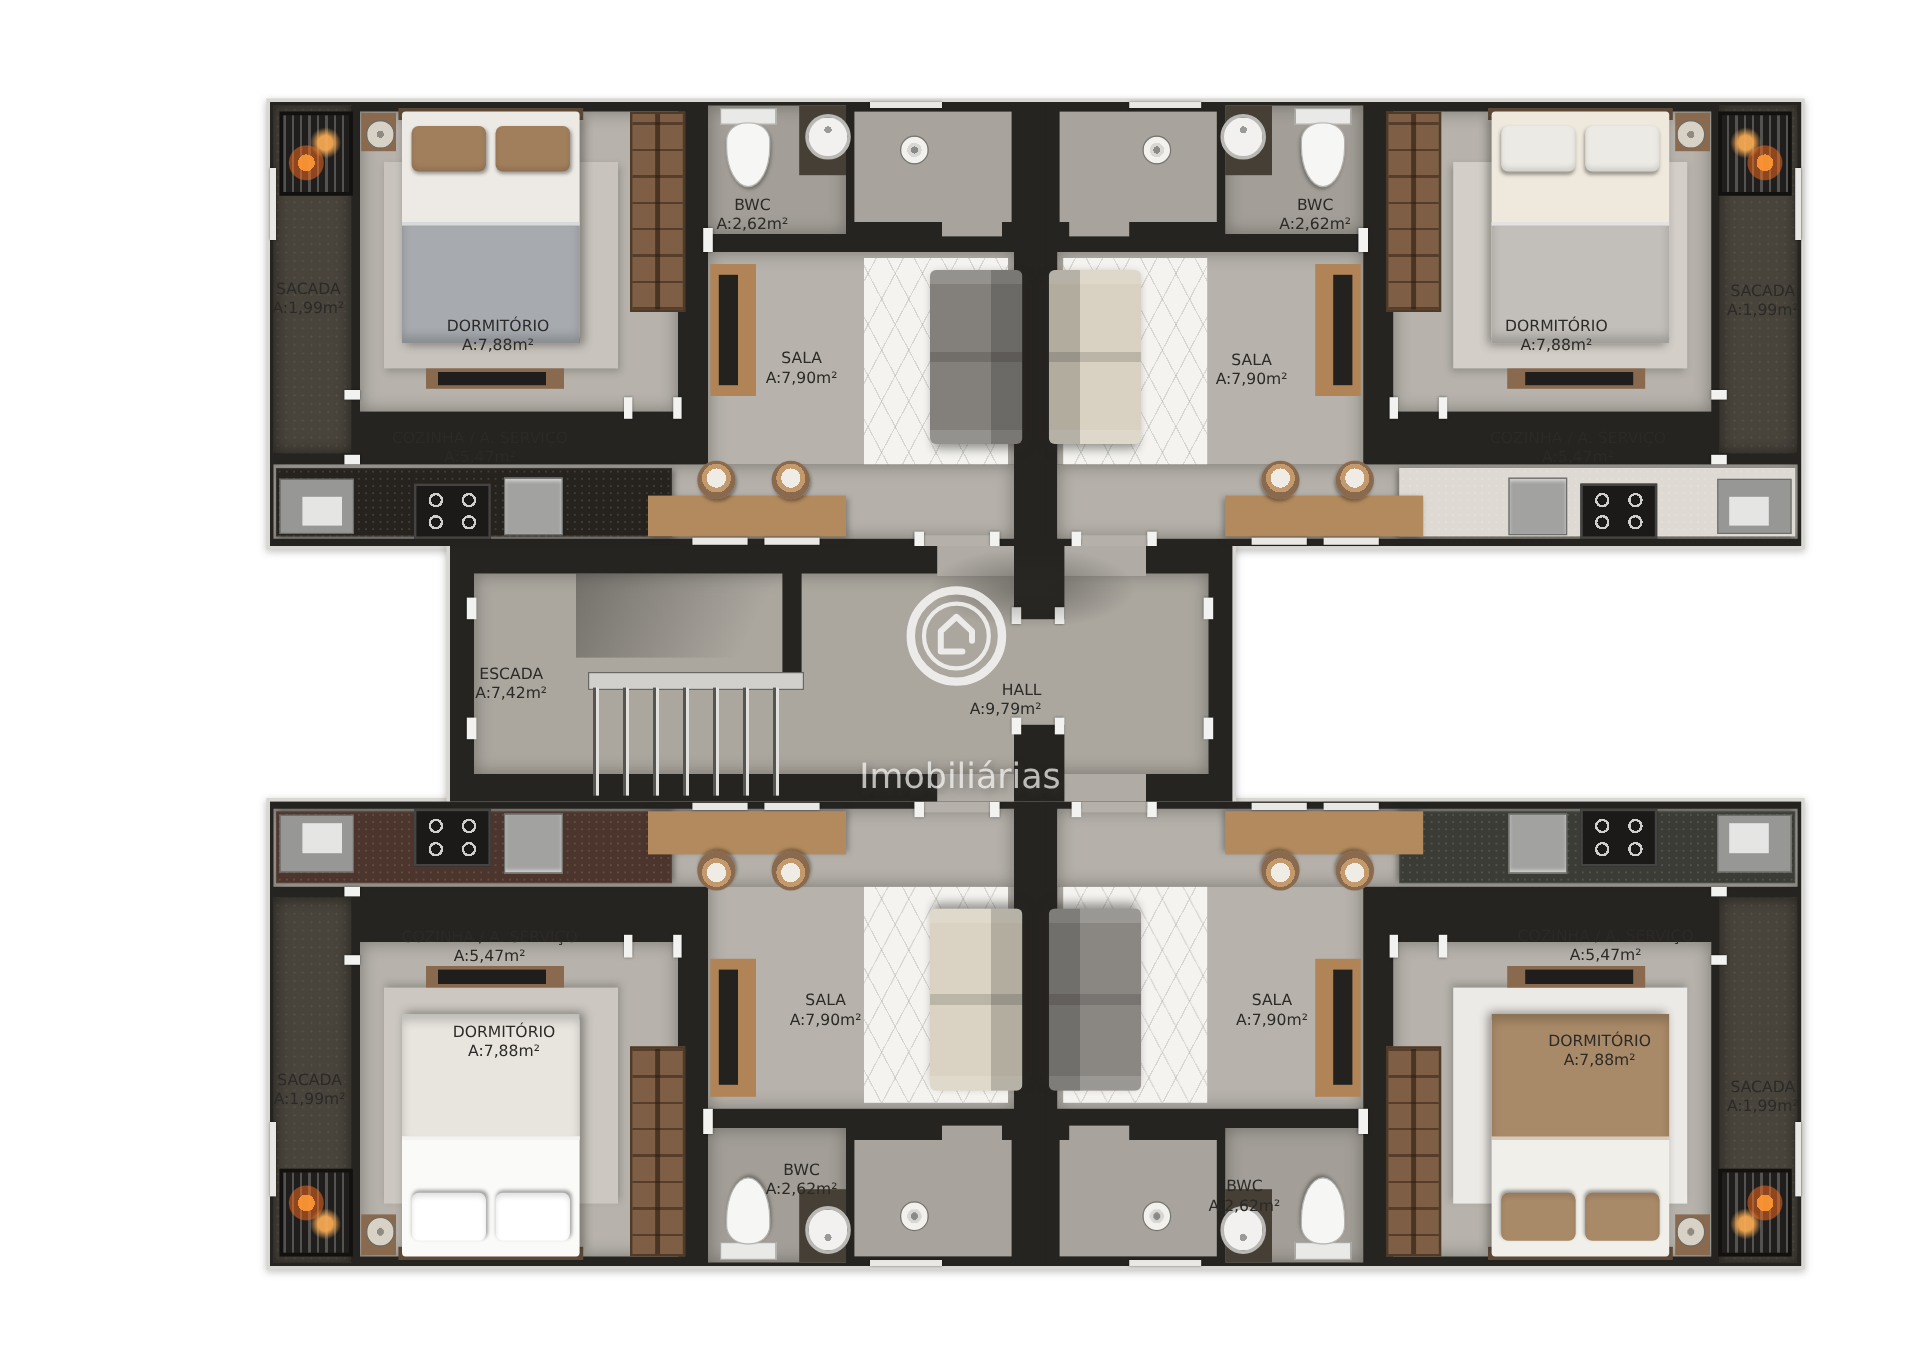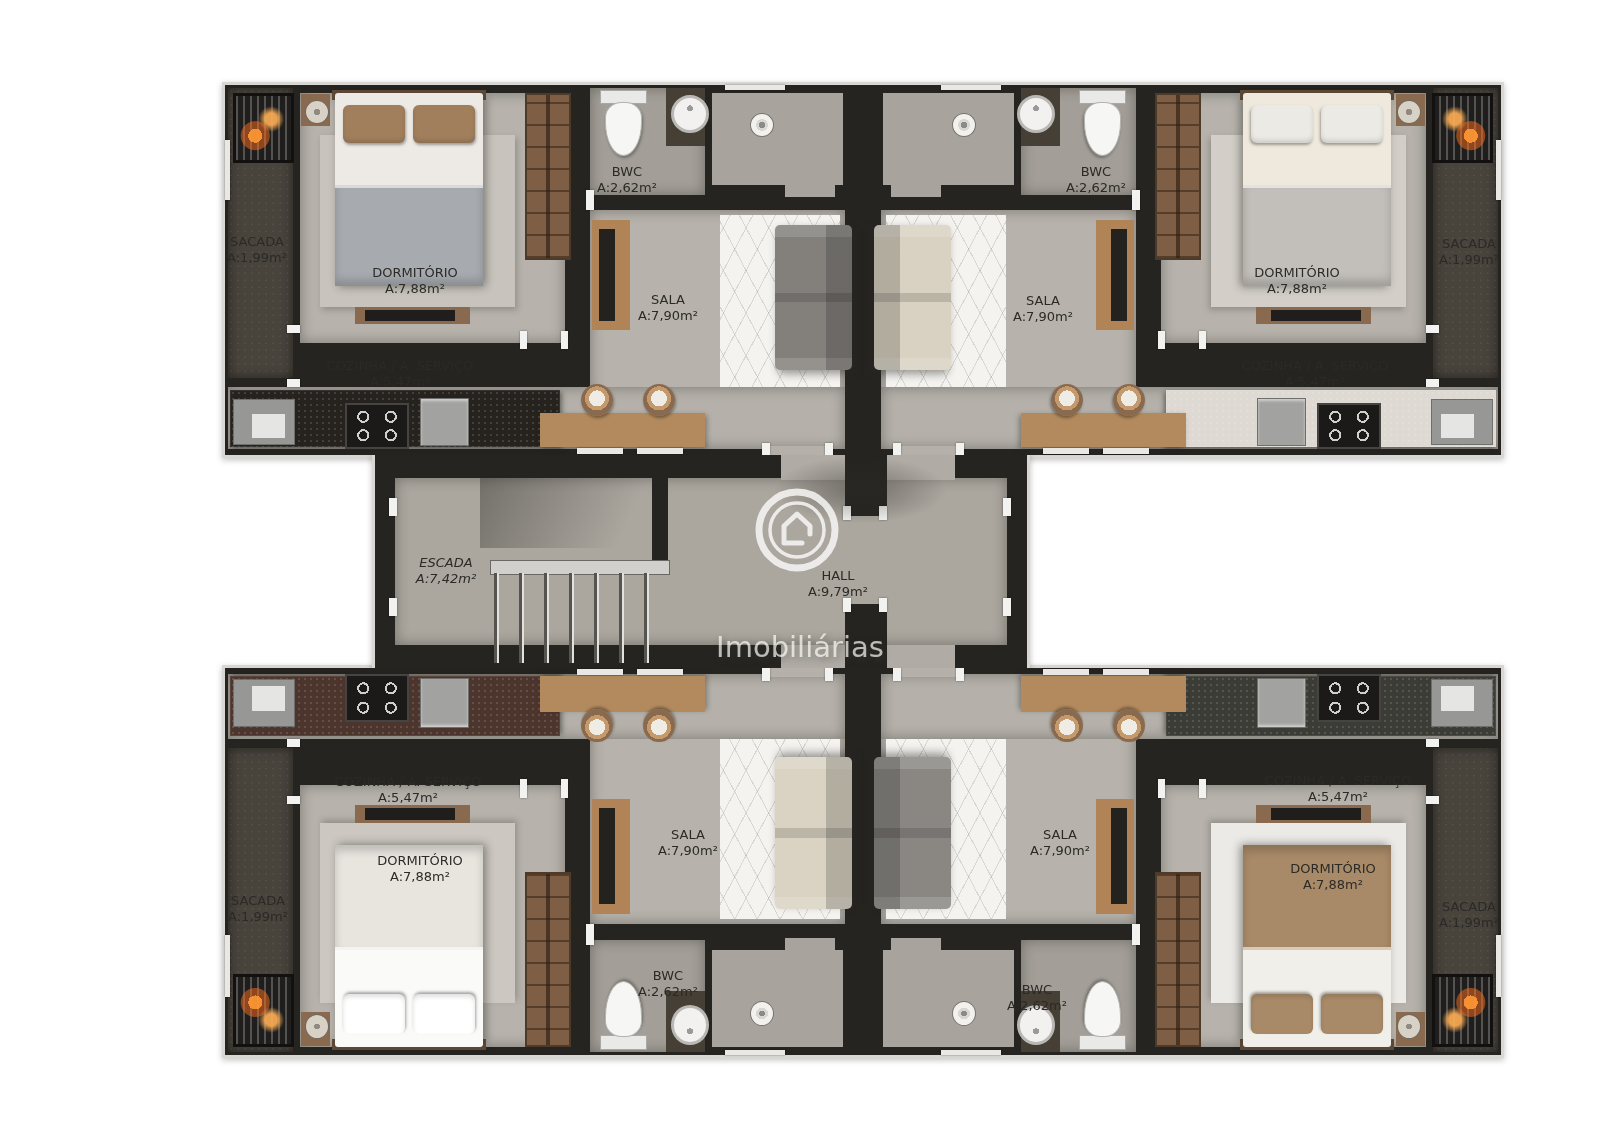--- a/index.html
+++ b/index.html
@@ -361,25 +361,25 @@
     <svg width="88" height="88" viewBox="0 0 88 88">
       <g stroke="rgba(252,252,251,0.8)" fill="none">
         <circle cx="44" cy="44" r="38" stroke-width="7"></circle>
         <circle cx="44" cy="44" r="27" stroke-width="3.5"></circle>
         <path d="M57 48 V40 L44 28 L31 40 V57 H49" stroke-width="5" stroke-linejoin="round" stroke-linecap="round"></path>
       </g>
     </svg>
   </div>
   <div class="abs wm tagline" style="left:698px;top:604px;width:204px;margin-top:26px;">Imobiliárias</div>
 
-  <div class="lbl" style="left:446px;top:571px;font-style:italic;">
+  <div class="lbl" style="left:426px;top:571px;">
     <span>ESCADA</span>
       <span>A:7,42m²</span>
     </div>
-  <div class="lbl" style="left:838px;top:584px;">
+  <div class="lbl" style="left:838px;top:584px;text-align:right;">
     <span>HALL</span>
       <span>A:9,79m²</span>
     </div>
 
   <div class="lbl" style="left:257px;top:250px;">
     <span>SACADA</span>
       <span>A:1,99m²</span>
     </div>
   <div class="lbl" style="left:415px;top:281px;">
     <span>DORMITÓRIO</span>

